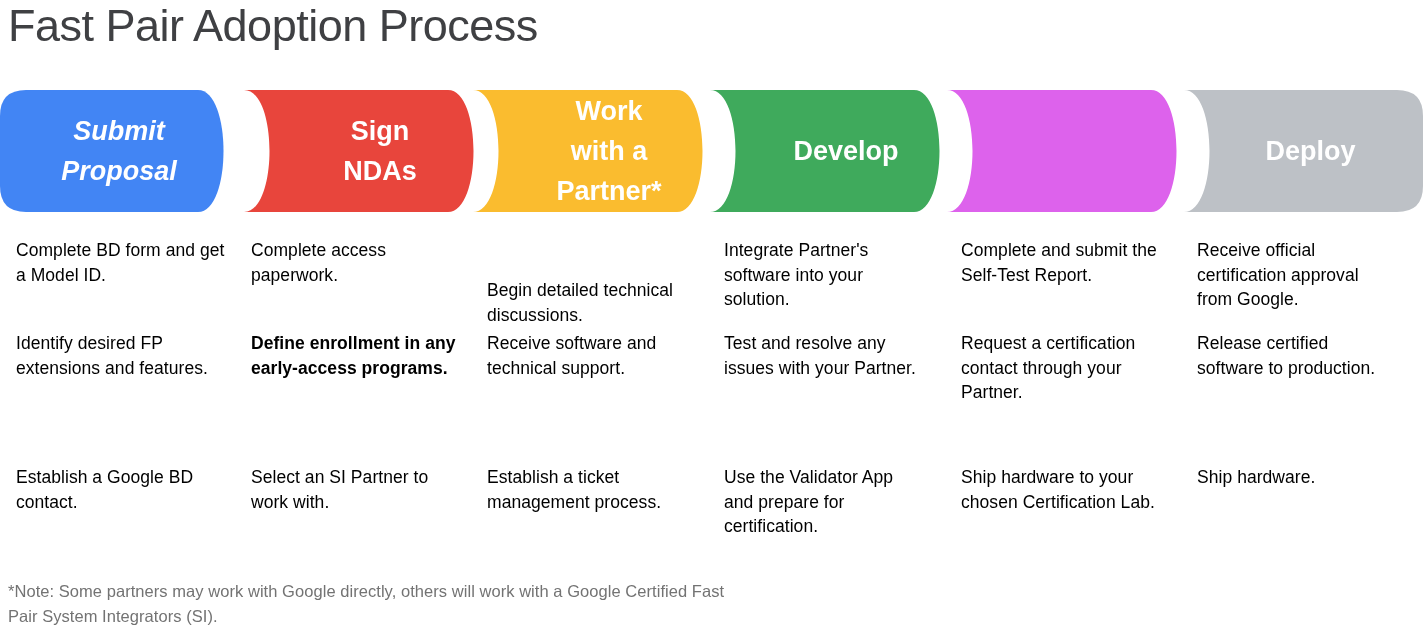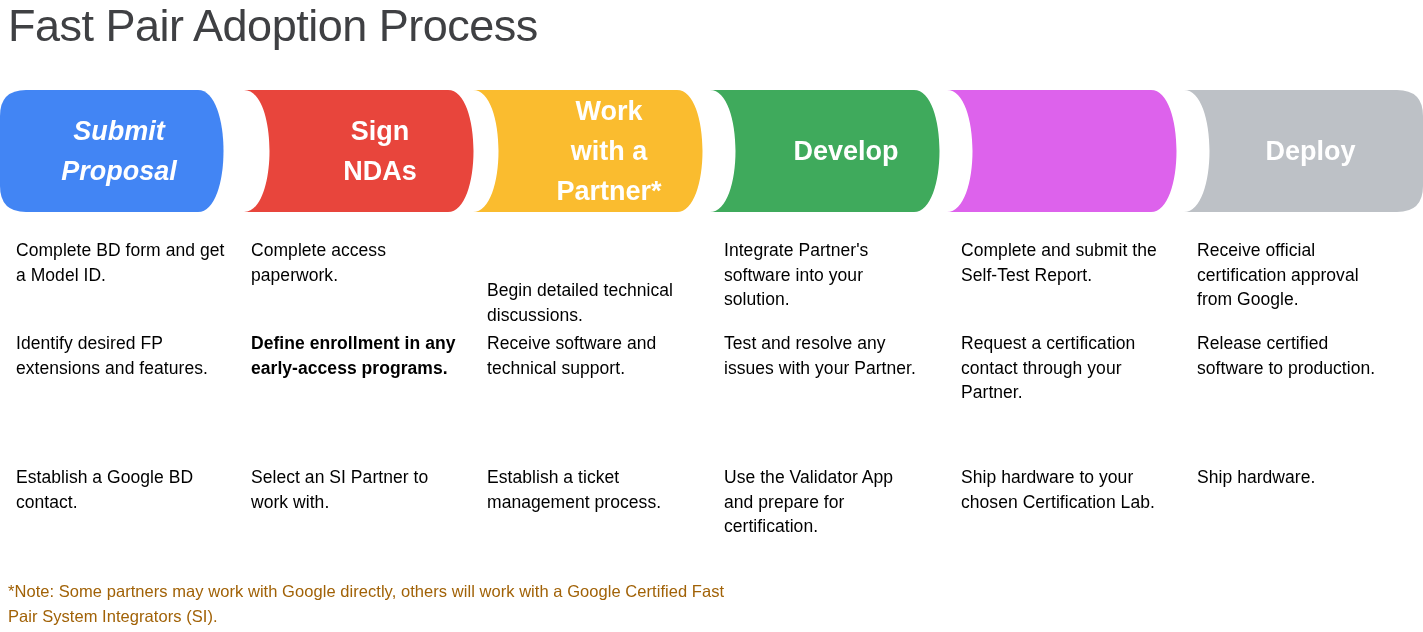--- a/index.html
+++ b/index.html
@@ -104,21 +104,21 @@
   .cell.row2 { top: 227px; }
 
   
   .footnote {
     position: absolute;
     left: 8px;
     top: 579px;
     width: 720px;
     font-size: 16.5px;
     line-height: 25px;
-    color: #a16207;
+    color: #737373;
     letter-spacing: 0.05px;
   }
 </style>
 </head>
 <body>
 
 <div class="page">
 
   <h1 class="page-title">Fast Pair Adoption Process</h1>
 

